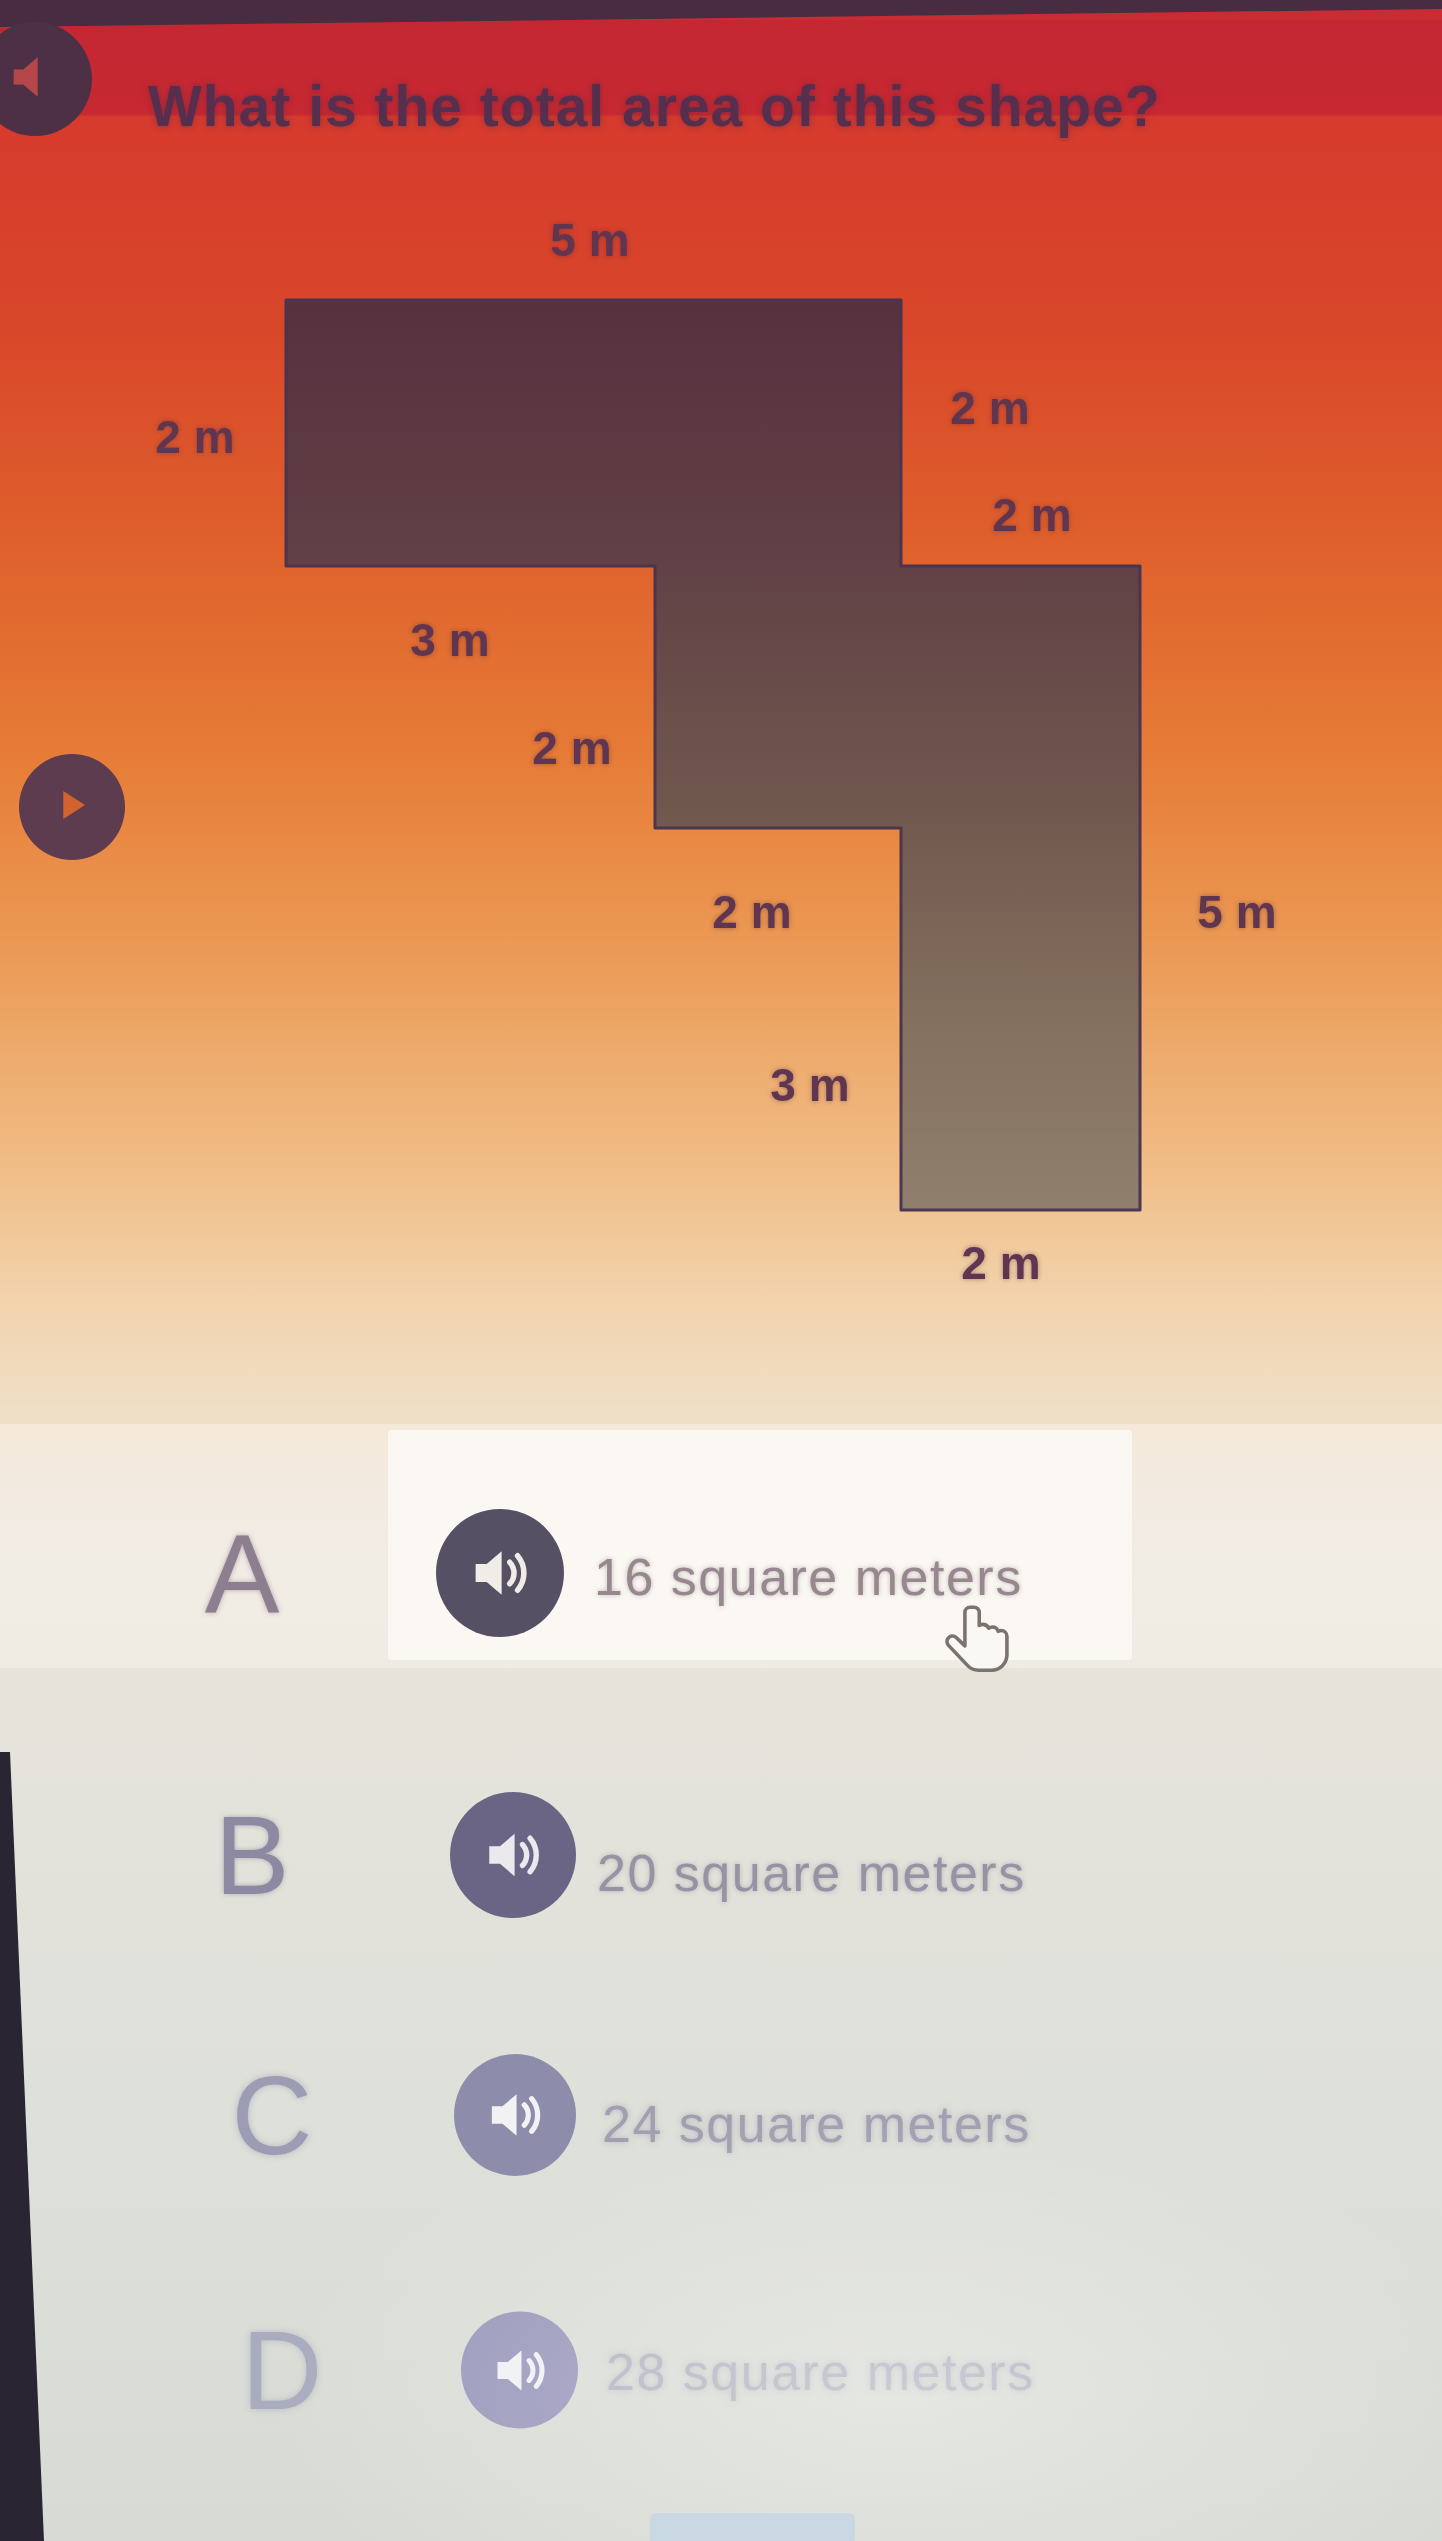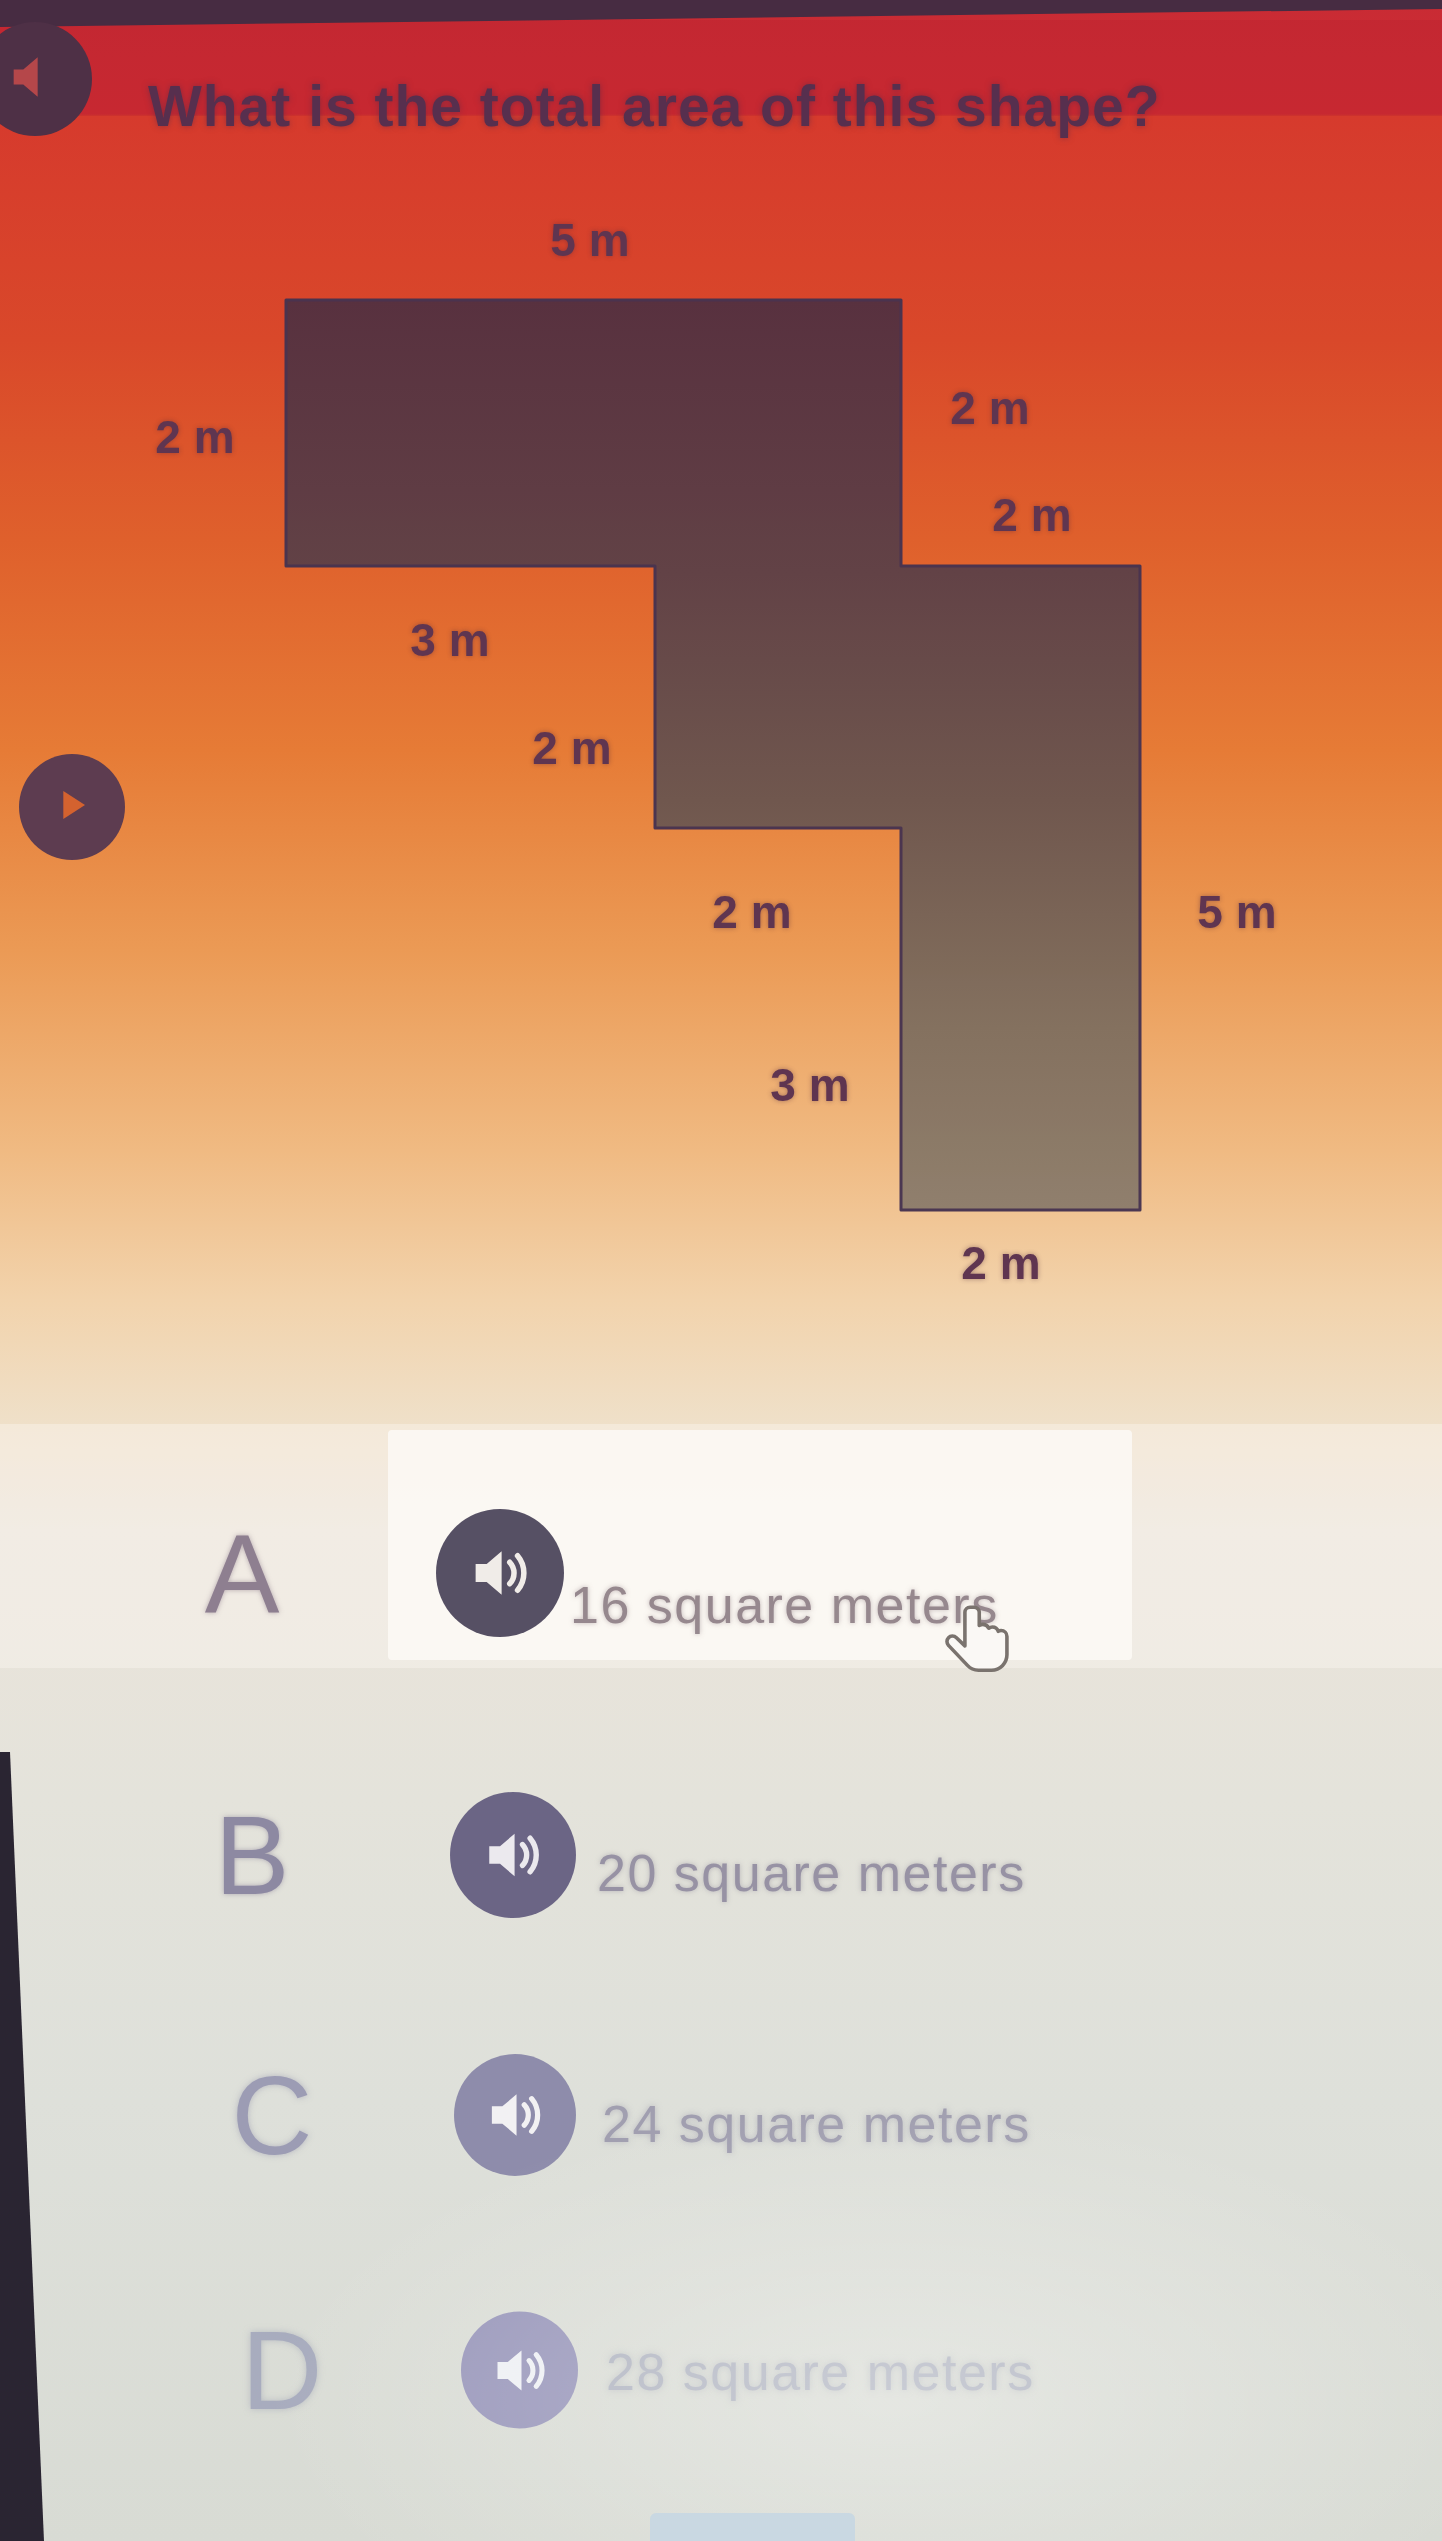--- a/index.html
+++ b/index.html
@@ -120,21 +120,21 @@
   <div class="abs rowA-card"></div>
 
   <div class="abs answer-row rowA" style="top:1478px">
     <span class="letter" style="left:82px">A</span>
     <span class="speaker" style="left:276px;width:128px;height:128px">
       <svg width="78" height="78" viewBox="0 0 24 24">
         <path d="M4.5 9.2h3.4l4.6-3.9v13.4l-4.6-3.9H4.5z" fill="#f0ece8"></path>
         <path d="M15 8.7a4.8 4.8 0 0 1 0 6.6M17.4 6.7a8.2 8.2 0 0 1 0 10.6" fill="none" stroke="#f0ece8" stroke-width="1.7" stroke-linecap="round"></path>
       </svg>
     </span>
-    <span class="atext" style="left:410px;margin-top:32px">16 square meters</span>
+    <span class="atext" style="left:434px;margin-top:4px">16 square meters</span>
   </div>
 
   <div class="abs answer-row rowB" style="top:1760px">
     <span class="letter" style="left:92px">B</span>
     <span class="speaker" style="left:290px;width:126px;height:126px">
       <svg width="76" height="76" viewBox="0 0 24 24">
         <path d="M4.5 9.2h3.4l4.6-3.9v13.4l-4.6-3.9H4.5z" fill="#ebe9ee"></path>
         <path d="M15 8.7a4.8 4.8 0 0 1 0 6.6M17.4 6.7a8.2 8.2 0 0 1 0 10.6" fill="none" stroke="#ebe9ee" stroke-width="1.7" stroke-linecap="round"></path>
       </svg>
     </span>

